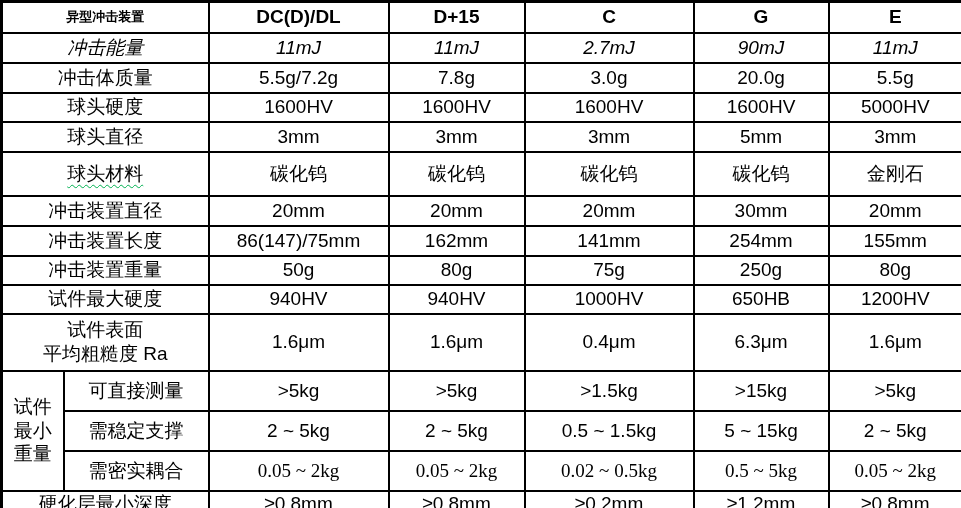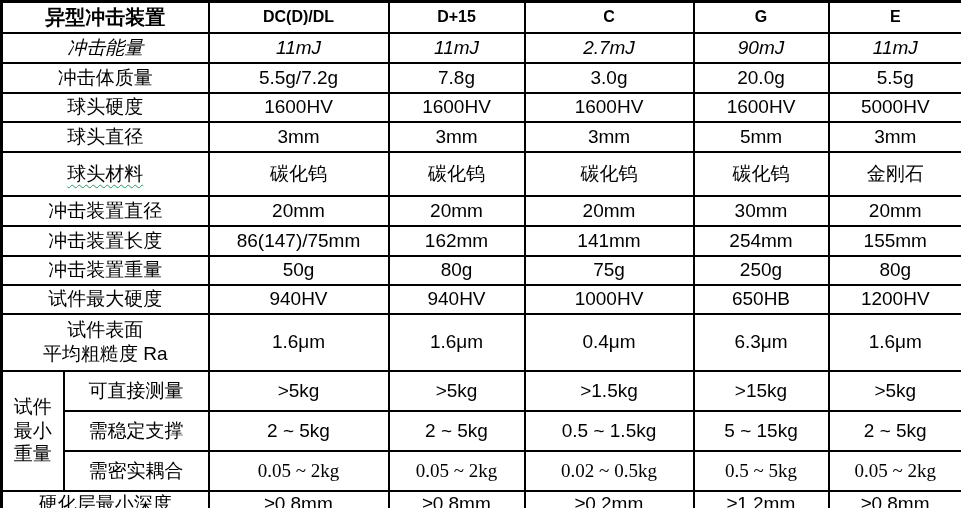--- a/index.html
+++ b/index.html
@@ -29,24 +29,24 @@
     vertical-align: middle;
     padding: 0 2px;
     font-size: 19px;
     font-weight: normal;
     color: #000000;
     overflow: hidden;
     line-height: 1.25;
   }
   table.spec thead th.device {
     font-weight: bold;
-    font-size: 16px;
+    font-size: 19px;
   }
   table.spec thead th.corner {
-    font-size: 20px;
+    font-size: 13px;
     font-weight: bold;
   }
   td.lbl { font-size: 19px; }
   td.val { font-size: 19px; }
   .two-line {
     white-space: pre-line;
     line-height: 26px;
   }
   th.vert {
     white-space: pre-line;

